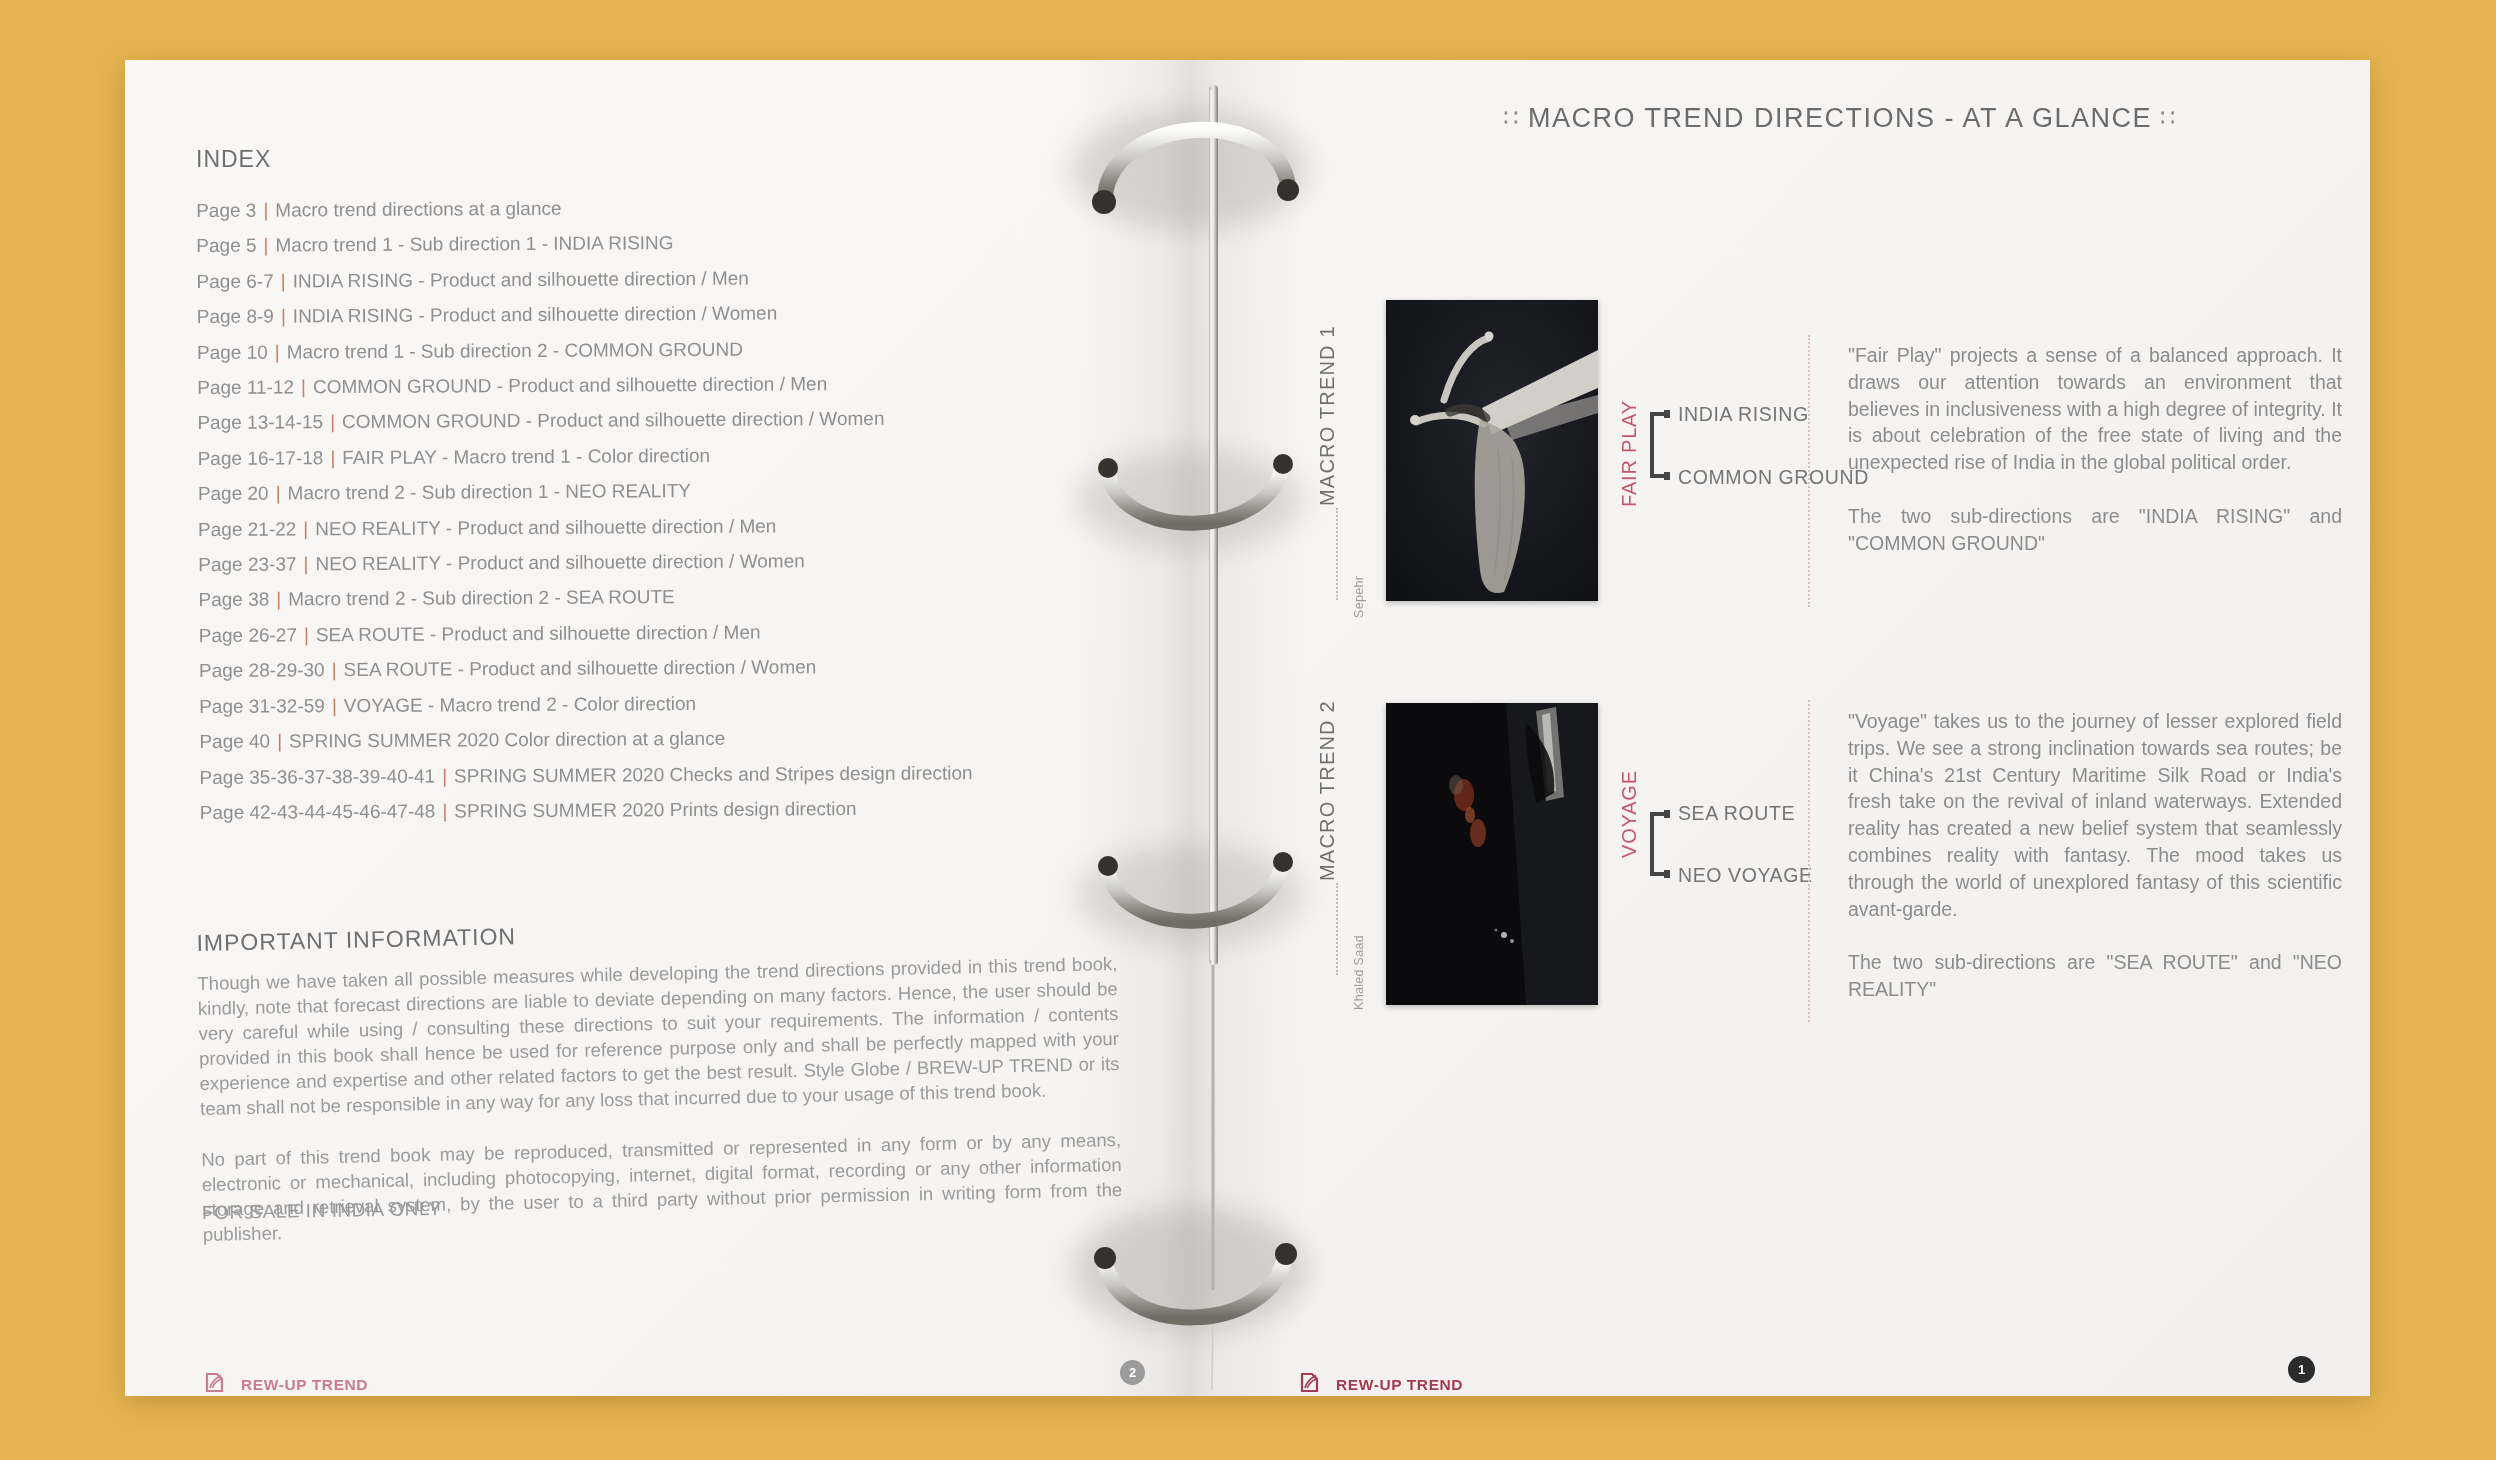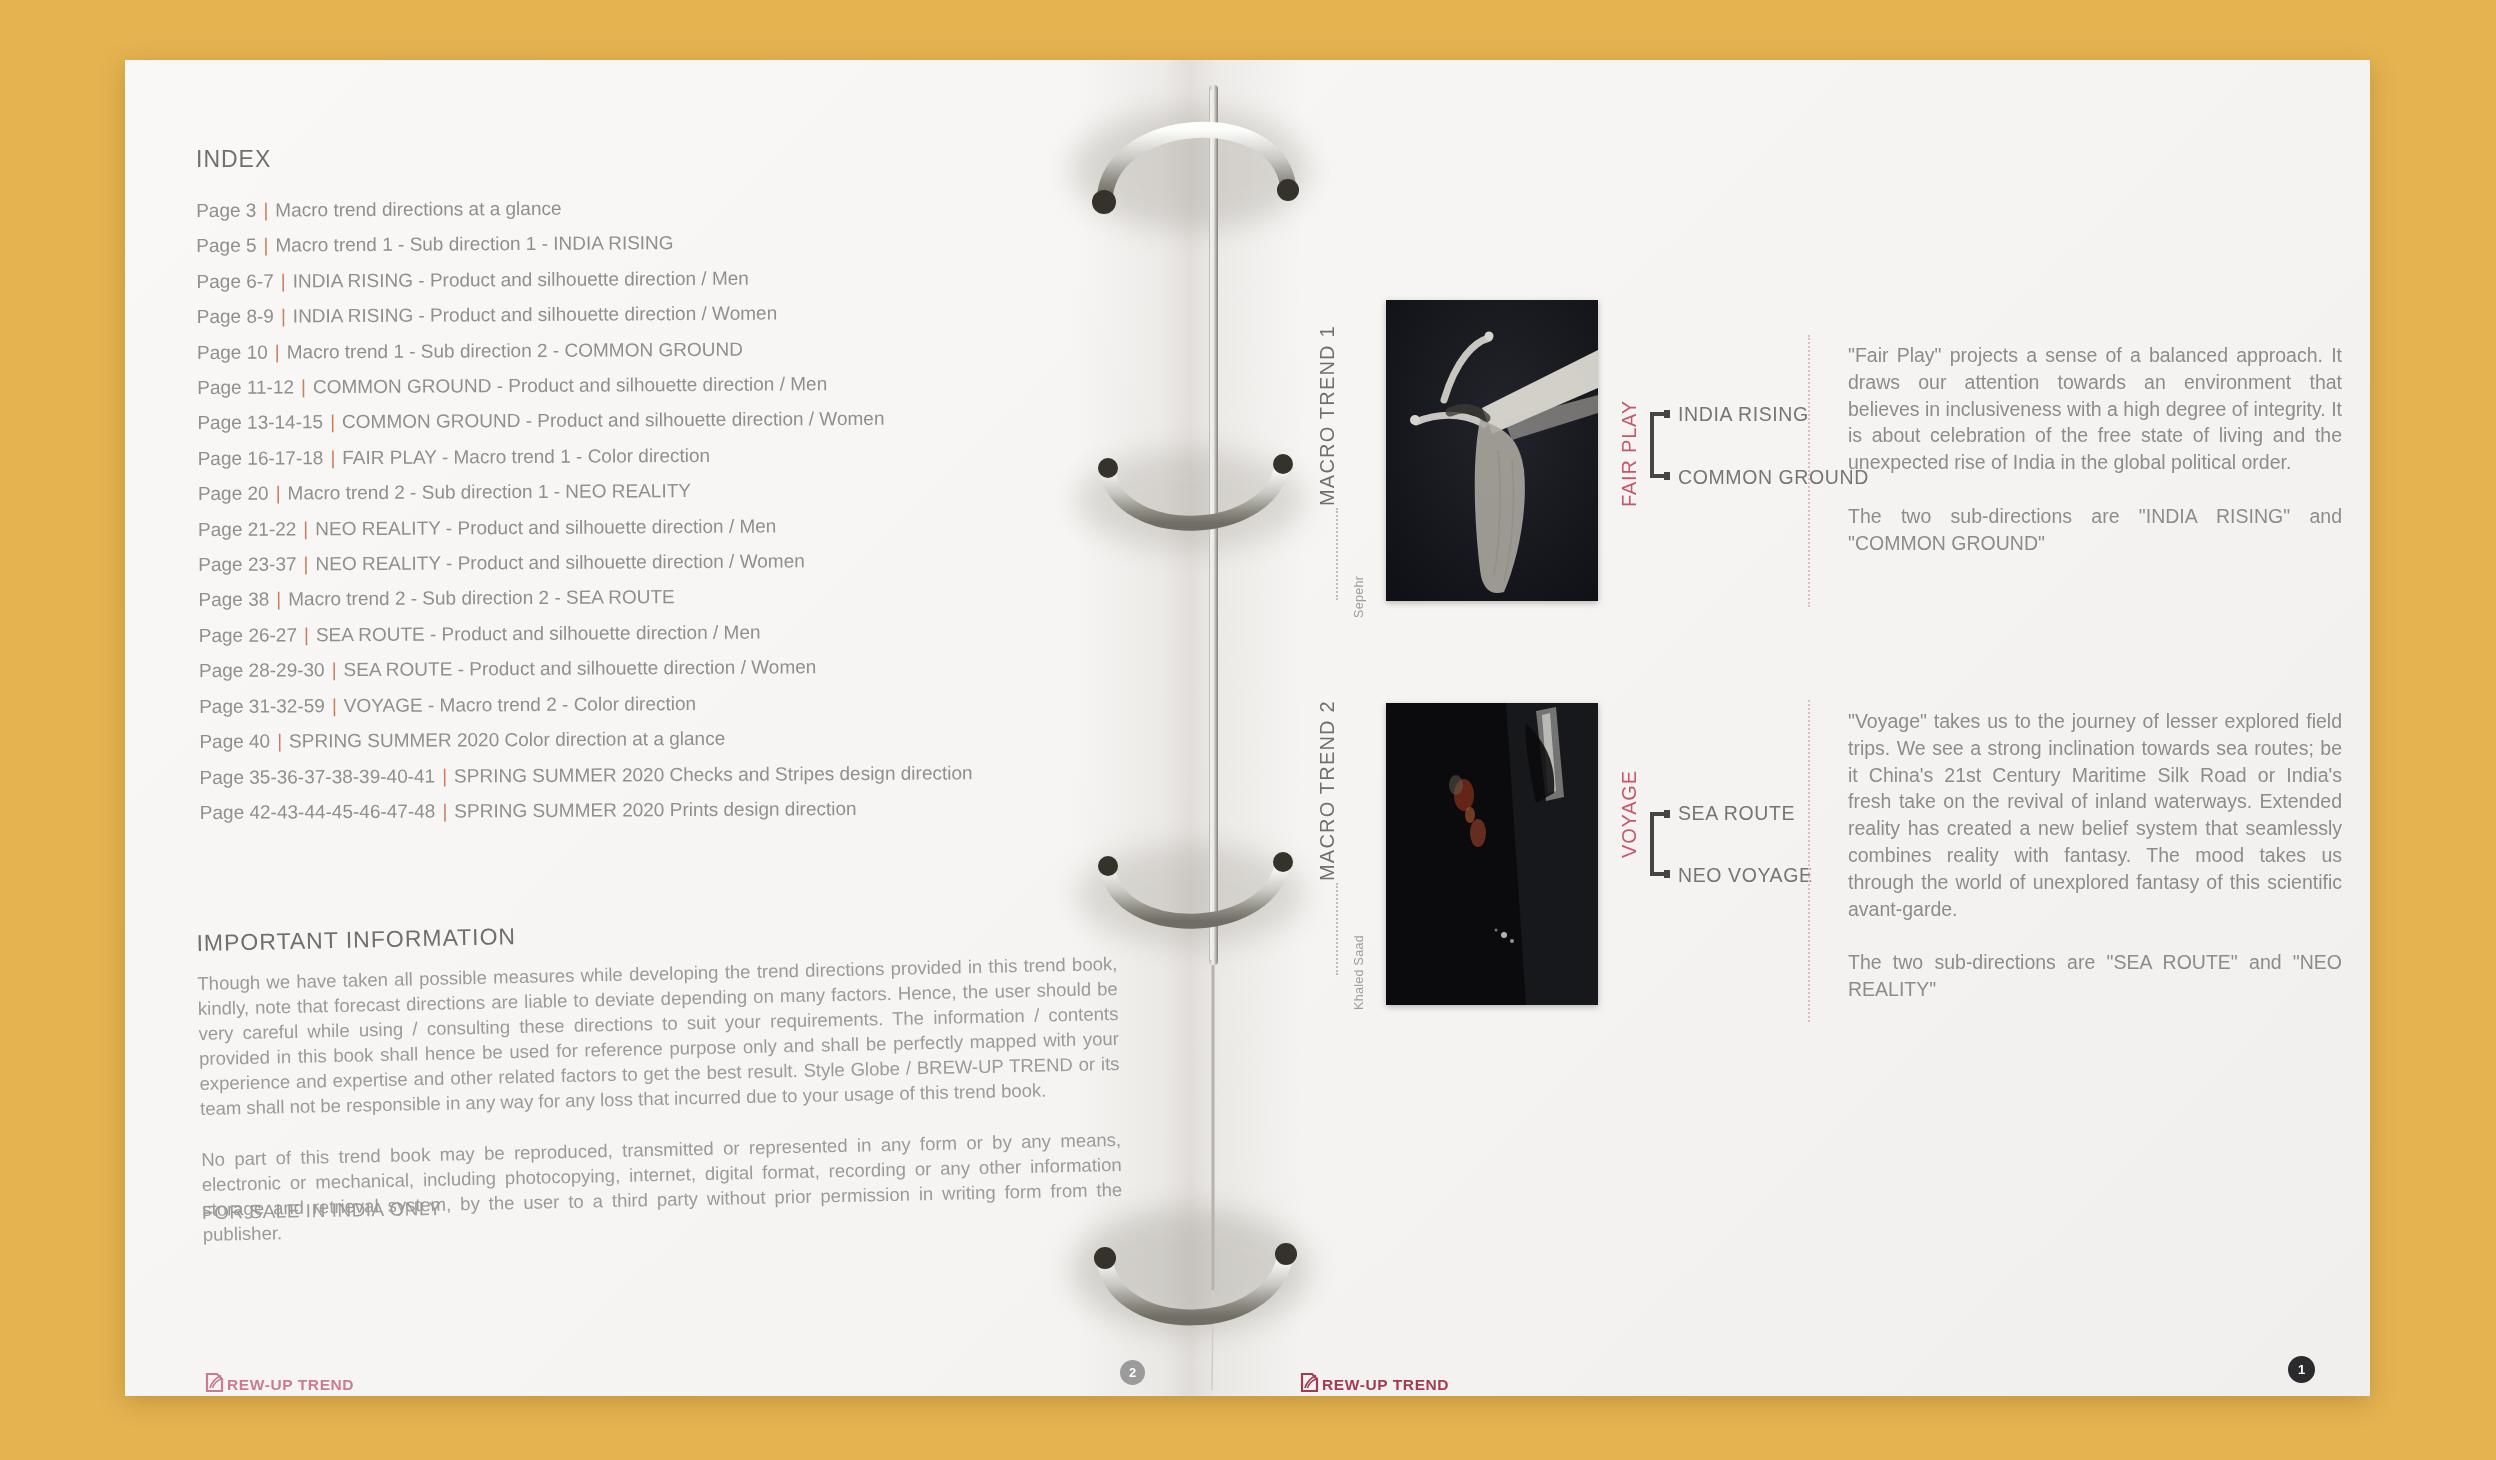--- a/index.html
+++ b/index.html
@@ -28,21 +28,21 @@
   .index-title{position:absolute;left:196px;top:146px;font-size:23px;letter-spacing:1px;color:#6f6f6f;}
   .index-list{position:absolute;left:196px;top:193px;width:700px;font-size:19px;line-height:35.4px;color:#8f8f8f;transform:rotate(-0.35deg);transform-origin:left top;}
   .index-list .row{white-space:nowrap;}
   .index-list .sep{color:#c97f5e;padding:0 7px;font-weight:400;}
   .imp-block{position:absolute;left:200px;top:930px;width:920px;transform:rotate(-1.25deg);transform-origin:left center;}
   .imp-title{font-size:23px;letter-spacing:1px;color:#6f6f6f;margin:0 0 14px 0;font-weight:400;}
   .imp-para{font-size:18.5px;line-height:25px;color:#9a9a9a;text-align:justify;margin:0 0 26px 0;}
   .sale-note{position:absolute;left:202px;top:1200px;font-size:19px;color:#9a9a9a;letter-spacing:.5px;transform:rotate(-1deg);}
 
   
-  .logo{position:absolute;display:flex;align-items:center;gap:3px;}
+  .logo{position:absolute;display:flex;align-items:center;gap:17px;}
   .logo .word{font-size:15.5px;font-weight:700;letter-spacing:.6px;}
   .logo-left{left:205px;top:1372px;color:#c97b93;}
   .logo-left .word{color:#c97b93;}
   .logo-right{left:1300px;top:1372px;}
   .logo-right .word{color:#a23a52;}
   .pagenum{position:absolute;border-radius:50%;color:#fff;display:flex;align-items:center;justify-content:center;font-size:13px;font-weight:700;}
   .pagenum-left{left:1120px;top:1360px;width:25px;height:25px;background:#9b9b9b;}
   .pagenum-right{left:2288px;top:1356px;width:27px;height:27px;background:#2b2b2e;}
 
   
@@ -116,20 +116,23 @@
       <svg width="19" height="21" viewBox="0 0 19 21">
           <path d="M2,2 h10 l5,5 v12 h-15 z" fill="none" stroke="#c97b93" stroke-width="2.2"></path>
           <path d="M5,16 C7,9 11,6 16,3.5" fill="none" stroke="#c97b93" stroke-width="1.8"></path>
           <path d="M7.5,16 C9,11 12.5,8.5 16,7" fill="none" stroke="#c97b93" stroke-width="1.5"></path>
         </svg>
     </span>
     <span class="word">REW-UP TREND</span>
   </div>
   <div class="pagenum pagenum-left">2</div>
 
+  <div class="rp-title">
+    <span class="orn">∷</span><span>MACRO TREND DIRECTIONS - AT A GLANCE</span><span class="orn">∷</span>
+  </div>
 
   <div class="vlabel side-label" style="top:328px;">MACRO TREND 1</div>
   <div class="side-dots" style="top:508px;height:92px;"></div>
   <div class="vlabel credit" style="top:540px;height:78px;">Sepehr</div>
   <div class="photo" style="top:300px;height:301px;">
     <svg width="212" height="301" viewBox="0 0 212 301">
       <rect width="212" height="301" fill="#131419"></rect>
       <radialGradient id="vg1" cx="55%" cy="40%" r="75%">
           <stop offset="0%" stop-color="#22242b"></stop>
           <stop offset="100%" stop-color="#101116"></stop>

